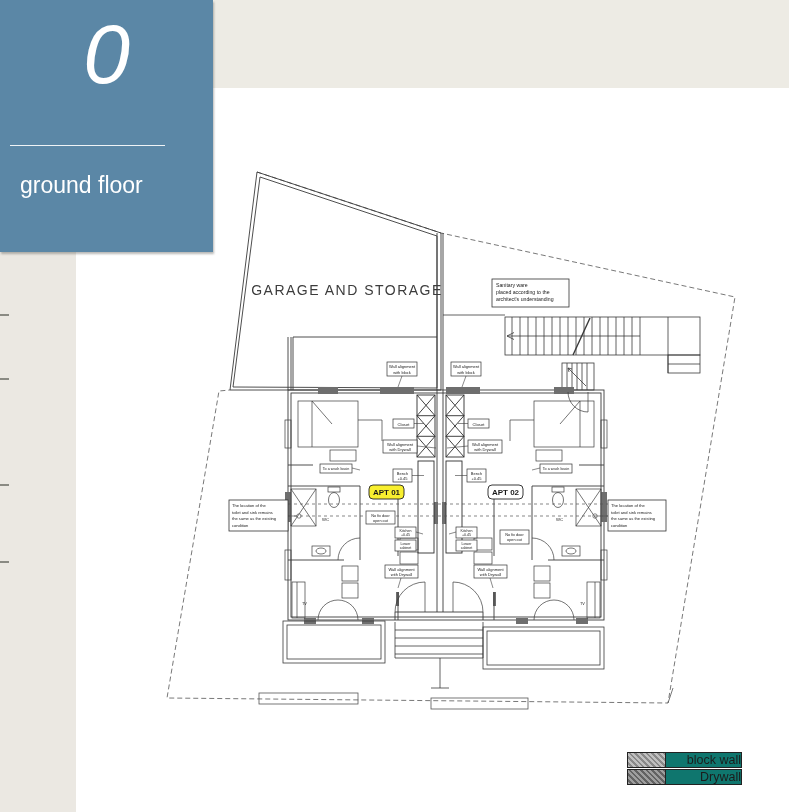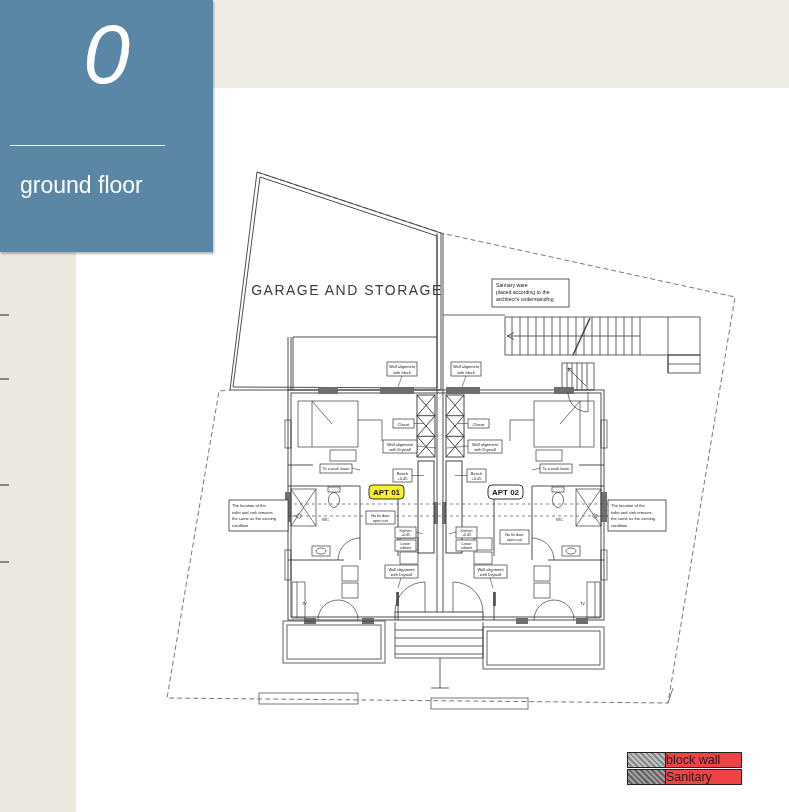--- a/index.html
+++ b/index.html
@@ -14,21 +14,21 @@
         font-size:84px;font-style:italic;font-weight:normal;line-height:1.1;color:#fff;}
   .title-divider{position:absolute;left:10px;top:145px;width:155px;height:1px;background:#ffffff;opacity:.9;}
   .floor-label{position:absolute;left:20px;top:172px;font-size:23px;color:#fff;}
   svg{position:absolute;left:0;top:0;}
   svg text{font-family:"Liberation Sans",sans-serif;}
   .legend{position:absolute;left:627px;top:752px;}
   .legend-row{display:flex;height:16px;margin-bottom:1px;}
   .legend-swatch{width:39px;height:16px;border:1px solid #222;box-sizing:border-box;
         background-image:repeating-linear-gradient(45deg,rgba(255,255,255,.28) 0 2px,rgba(0,0,0,.18) 2px 4px);}
   .legend-label{width:76px;height:16px;border:1px solid #222;border-left:none;box-sizing:border-box;
-        background:#ef4444;font-size:12.5px;color:#1c1c1c;text-align:left;line-height:14px;}
+        background:#0f766e;font-size:12.5px;color:#1c1c1c;text-align:right;line-height:14px;}
 </style>
 </head>
 <body>
 
 <div class="page">
 
   <div class="top-band" style="background: rgb(237, 235, 228);"></div>
   <div class="left-strip" style="background: rgb(235, 232, 226);">
     <div class="tick" style="top:62px"></div>
     <div class="tick" style="top:126px"></div>
@@ -327,17 +327,17 @@
     </g>
   </svg>
 
   <div class="legend">
     <div class="legend-row">
       <div class="legend-swatch" id="swatch-0" style="background-color: rgb(167, 167, 167);"></div>
       <div class="legend-label">block wall</div>
     </div>
     <div class="legend-row">
       <div class="legend-swatch" id="swatch-1" style="background-color: rgb(120, 120, 120);"></div>
-      <div class="legend-label">Sanitary</div>
+      <div class="legend-label">Drywall</div>
     </div>
   </div>
 
 </div>
 
 </body></html>

